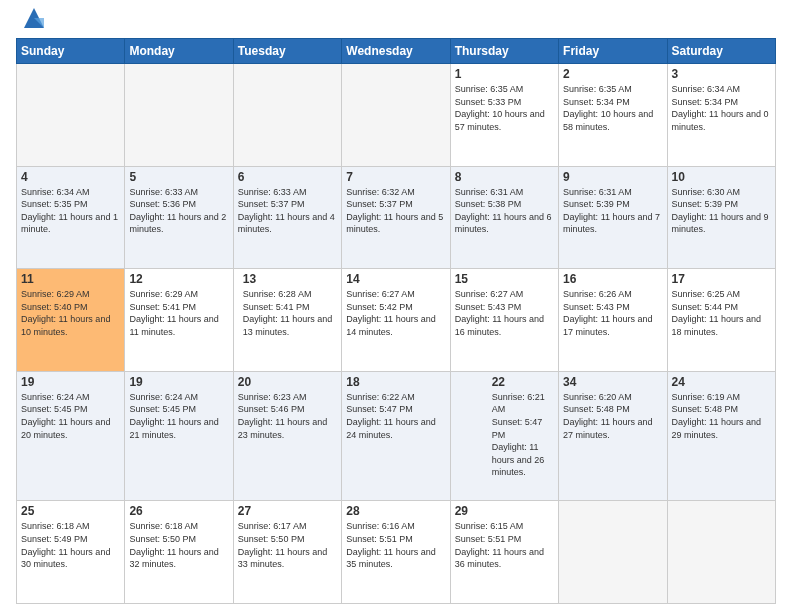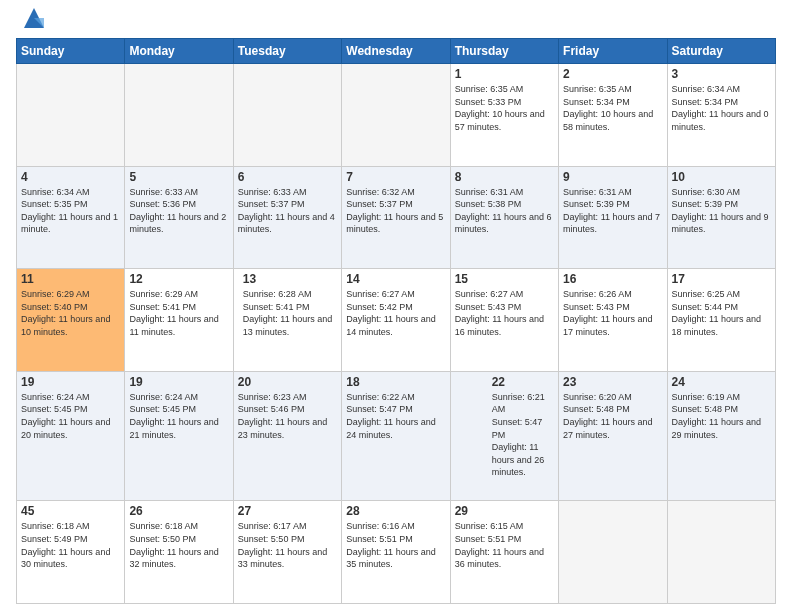--- a/index.html
+++ b/index.html
@@ -171,25 +171,25 @@
           <td style="background: rgb(255, 255, 255); margin-top: 13px;"><span class="day-num">15</span><span class="day-info">Sunrise: 6:27 AM<br>Sunset: 5:43 PM<br>Daylight: 11 hours and 16 minutes.</span></td>
           <td style="background: rgb(255, 255, 255);"><span class="day-num">16</span><span class="day-info">Sunrise: 6:26 AM<br>Sunset: 5:43 PM<br>Daylight: 11 hours and 17 minutes.</span></td>
           <td style="background: rgb(255, 255, 255); margin-left: 9px;"><span class="day-num">17</span><span class="day-info">Sunrise: 6:25 AM<br>Sunset: 5:44 PM<br>Daylight: 11 hours and 18 minutes.</span></td>
         </tr>
         <tr>
           <td style="background: rgb(238, 242, 248);"><span class="day-num">19</span><span class="day-info">Sunrise: 6:24 AM<br>Sunset: 5:45 PM<br>Daylight: 11 hours and 20 minutes.</span></td>
           <td style="background: rgb(238, 242, 248);"><span class="day-num">19</span><span class="day-info">Sunrise: 6:24 AM<br>Sunset: 5:45 PM<br>Daylight: 11 hours and 21 minutes.</span></td>
           <td style="background: rgb(238, 242, 248);"><span class="day-num">20</span><span class="day-info">Sunrise: 6:23 AM<br>Sunset: 5:46 PM<br>Daylight: 11 hours and 23 minutes.</span></td>
           <td style="background: rgb(238, 242, 248);"><span class="day-num">18</span><span class="day-info">Sunrise: 6:22 AM<br>Sunset: 5:47 PM<br>Daylight: 11 hours and 24 minutes.</span></td>
           <td style="background: rgb(238, 242, 248); padding-left: 41px;"><span class="day-num">22</span><span class="day-info">Sunrise: 6:21 AM<br>Sunset: 5:47 PM<br>Daylight: 11 hours and 26 minutes.</span></td>
-          <td style="background: rgb(238, 242, 248);"><span class="day-num">23</span><span class="day-info">Sunrise: 6:20 AM<br>Sunset: 5:48 PM<br>Daylight: 11 hours and 27 minutes.</span></td>
+          <td style="background: rgb(238, 242, 248);"><span class="day-num">34</span><span class="day-info">Sunrise: 6:20 AM<br>Sunset: 5:48 PM<br>Daylight: 11 hours and 27 minutes.</span></td>
           <td style="background: rgb(238, 242, 248);"><span class="day-num">24</span><span class="day-info">Sunrise: 6:19 AM<br>Sunset: 5:48 PM<br>Daylight: 11 hours and 29 minutes.</span></td>
         </tr>
         <tr>
-          <td style="background: rgb(255, 255, 255);"><span class="day-num">45</span><span class="day-info">Sunrise: 6:18 AM<br>Sunset: 5:49 PM<br>Daylight: 11 hours and 30 minutes.</span></td>
+          <td style="background: rgb(255, 255, 255);"><span class="day-num">25</span><span class="day-info">Sunrise: 6:18 AM<br>Sunset: 5:49 PM<br>Daylight: 11 hours and 30 minutes.</span></td>
           <td style="background: rgb(255, 255, 255);"><span class="day-num">26</span><span class="day-info">Sunrise: 6:18 AM<br>Sunset: 5:50 PM<br>Daylight: 11 hours and 32 minutes.</span></td>
           <td style="background: rgb(255, 255, 255);"><span class="day-num">27</span><span class="day-info">Sunrise: 6:17 AM<br>Sunset: 5:50 PM<br>Daylight: 11 hours and 33 minutes.</span></td>
           <td style="background: rgb(255, 255, 255);"><span class="day-num">28</span><span class="day-info">Sunrise: 6:16 AM<br>Sunset: 5:51 PM<br>Daylight: 11 hours and 35 minutes.</span></td>
           <td style="background: rgb(255, 255, 255);"><span class="day-num">29</span><span class="day-info">Sunrise: 6:15 AM<br>Sunset: 5:51 PM<br>Daylight: 11 hours and 36 minutes.</span></td>
           <td class="empty-cell" style="background: rgb(245, 245, 245);"></td>
           <td class="empty-cell" style="background: rgb(245, 245, 245);"></td>
         </tr>
       </tbody>
   </table>
 </div>

